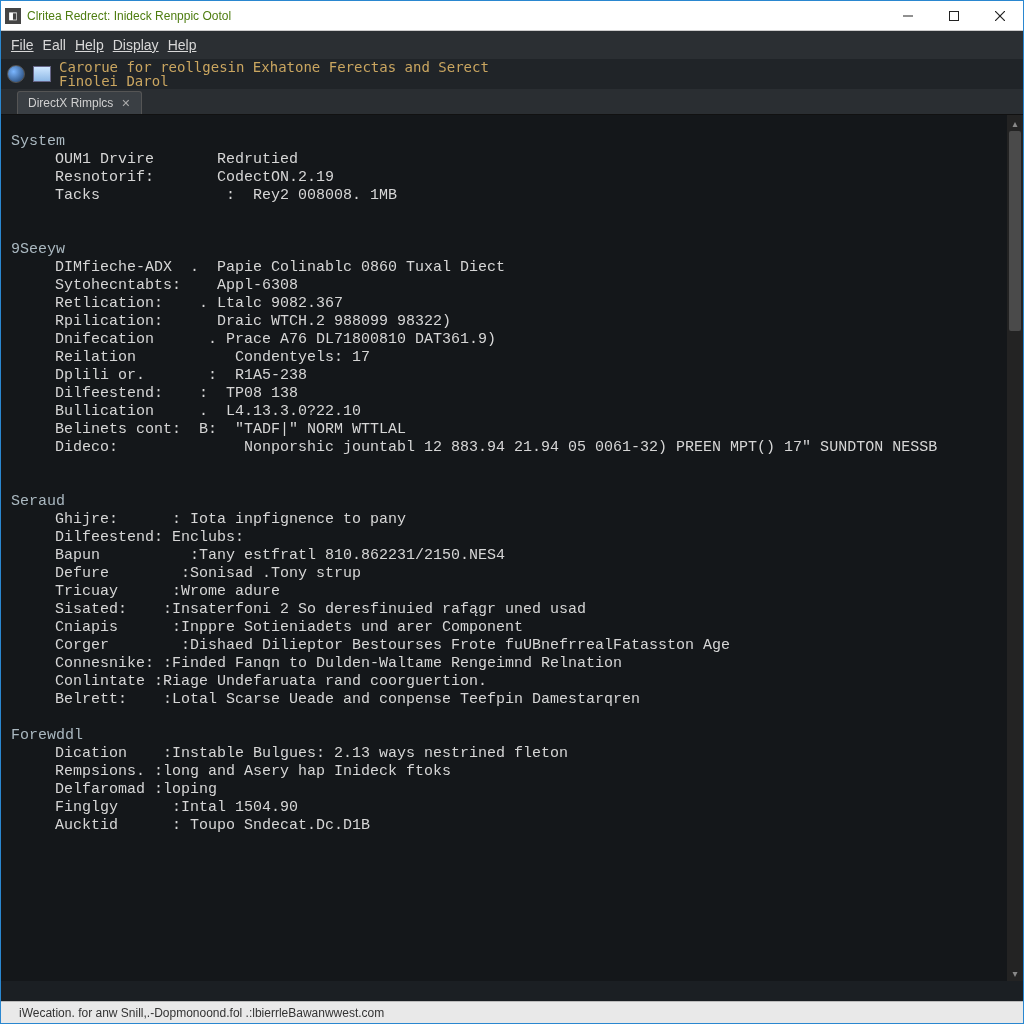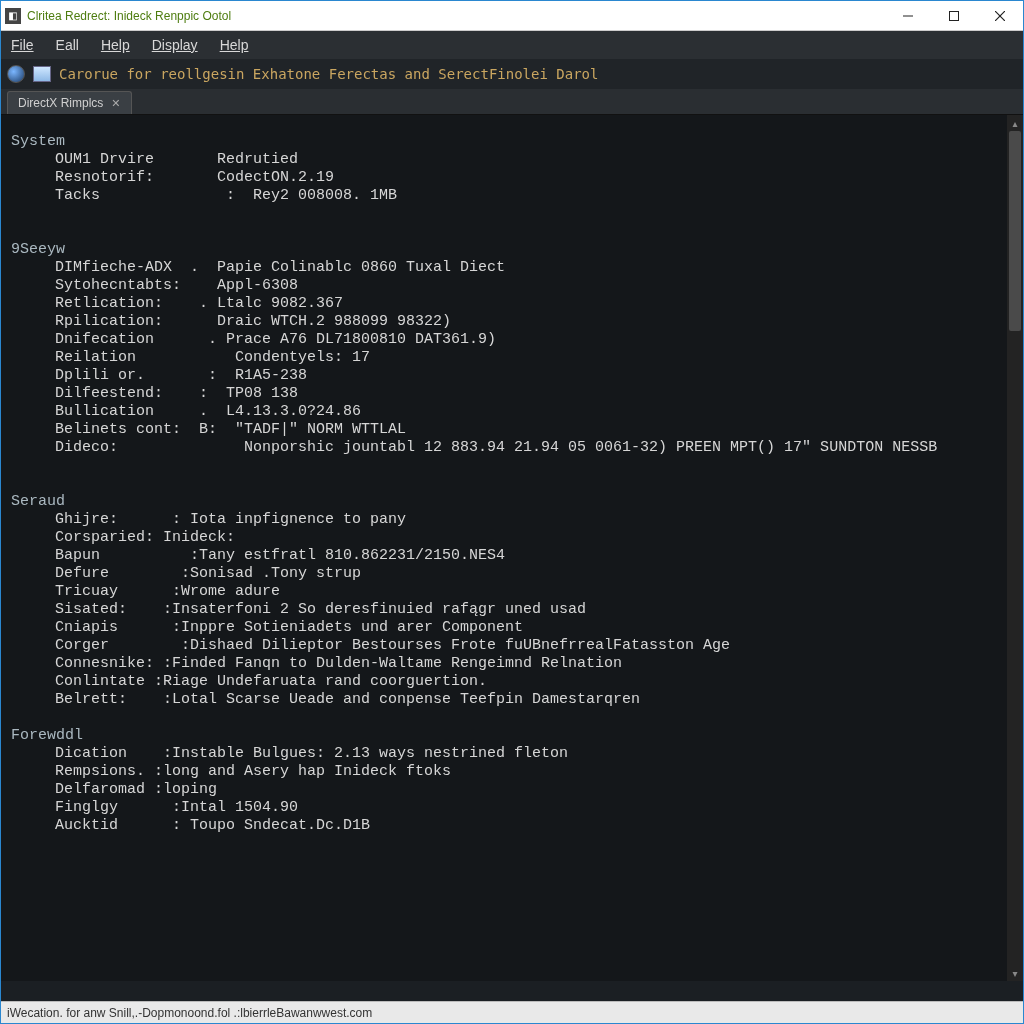--- a/index.html
+++ b/index.html
@@ -5,45 +5,45 @@
   * { margin: 0; padding: 0; box-sizing: border-box; }
   html, body { width: 1024px; height: 1024px; overflow: hidden; font-family: "Segoe UI", Tahoma, sans-serif; }
   .window { width: 1024px; height: 1024px; background: #1b1f23; border: 1px solid #2a87d0; display: flex; flex-direction: column; }
   .titlebar { height: 30px; background: #ffffff; display: flex; align-items: center; justify-content: space-between; border-bottom: 1px solid #ccc; }
   .titlebar .left { display: flex; align-items: center; gap: 6px; padding-left: 4px; }
   .titlebar .app-icon { width: 16px; height: 16px; background: #444; display: inline-flex; align-items: center; justify-content: center; font-size: 10px; color: #fff; }
   .titlebar .title { font-size: 12px; color: #4d7c0f; }
   .win-controls { display: flex; }
   .win-controls .btn { width: 46px; height: 30px; display: flex; align-items: center; justify-content: center; font-size: 14px; color: #222; cursor: pointer; }
 
-  .menubar { height: 28px; background: #2b2f33; display: flex; align-items: center; padding: 0 6px; gap: 14px; font-size: 14px; color: #d8d8d8; }
+  .menubar { height: 28px; background: #2b2f33; display: flex; align-items: center; padding: 0 6px; gap: 1px; font-size: 14px; color: #d8d8d8; }
   .menubar .menu { cursor: pointer; padding: 2px 4px; }
   .menubar .menu .ul { text-decoration: underline; }
 
   .toolbar { height: 30px; background: #202428; display: flex; align-items: center; padding: 0 6px; gap: 8px; color: #caa660; font-family: "Consolas", monospace; font-size: 14px; }
   .toolbar .tool-icon { width: 18px; height: 18px; border-radius: 50%; background: radial-gradient(circle at 35% 35%, #7bb6ff, #1b3b66); border: 1px solid #555; }
   .toolbar .tool-icon2 { width: 18px; height: 16px; background: linear-gradient(#cfe7ff,#8fb9e6); border: 1px solid #668; }
-  .toolbar .tool-text { display: flex; line-height: 14px; }
+  .toolbar .tool-text { display: flex; flex-direction: column; line-height: 14px; }
 
-  .tabbar { height: 26px; background: #2a2e32; display: flex; align-items: flex-end; padding-left: 6px; border-bottom: 1px solid #111; }
+  .tabbar { height: 26px; background: #2a2e32; display: flex; align-items: flex-end; padding-left: 16px; border-bottom: 1px solid #111; }
   .tab { background: #3a3f44; color: #d0d0d0; font-size: 12px; padding: 4px 10px; border-top-left-radius: 3px; border-top-right-radius: 3px; display: flex; align-items: center; gap: 8px; border: 1px solid #555; border-bottom: none; }
   .tab .tab-close { font-size: 11px; color: #aaa; cursor: pointer; }
 
   .content-wrap { flex: 1; display: flex; overflow: hidden; }
   .content { flex: 1; background: #14171a; color: #d6d6d6; font-family: "Consolas","Courier New",monospace; font-size: 15px; padding: 18px 10px 10px 10px; overflow: hidden; position: relative; line-height: 18px; }
   .scrollbar { width: 16px; background: #232323; display: flex; flex-direction: column; }
   .scroll-up, .scroll-down { height: 16px; display: flex; align-items: center; justify-content: center; color: #888; font-size: 10px; }
   .scroll-track { flex: 1; background: #232323; position: relative; }
   .scroll-thumb { position: absolute; top: 0; left: 2px; right: 2px; height: 200px; background: #4a4a4a; border-radius: 2px; }
 
   .sec-title { color: #aab8c0; }
   .row { white-space: pre; }
   .kv-block { padding-left: 44px; }
 
-  .statusbar { height: 22px; background: #e9e9e9; color: #333; font-size: 12px; display: flex; align-items: center; padding: 0 6px; border-top: 1px solid #bbb; margin-top: 20px; }
+  .statusbar { height: 22px; background: #e9e9e9; color: #333; font-size: 12px; display: flex; align-items: center; padding: 0 18px; border-top: 1px solid #bbb; margin-top: 20px; }
 </style>
 </head>
 <body>
 
 <div class="window">
 
   <div class="titlebar">
     <div class="left">
       <span class="app-icon">◧</span>
       <span class="title">Clritea Redrect: Inideck Renppic Ootol</span>
@@ -104,29 +104,29 @@
       <div class="sec-title">9Seeyw</div>
       <div class="kv-block" id="sec-sesew">
           <div class="row">DIMfieche-ADX  .  Papie Colinablc 0860 Tuxal Diect</div>
           <div class="row">Sytohecntabts:    Appl-6308</div>
           <div class="row">Retlication:    . Ltalc 9082.367</div>
           <div class="row">Rpilication:      Draic WTCH.2 988099 98322)</div>
           <div class="row">Dnifecation      . Prace A76 DL71800810 DAT361.9)</div>
           <div class="row">Reilation           Condentyels: 17</div>
           <div class="row">Dplili or.       :  R1A5-238</div>
           <div class="row">Dilfeestend:    :  TP08 138</div>
-          <div class="row">Bullication     .  L4.13.3.0?24.86</div>
+          <div class="row">Bullication     .  L4.13.3.0?22.10</div>
           <div class="row">Belinets cont:  B:  "TADF|" NORM WTTLAL</div>
           <div class="row">Dideco:              Nonporshic jountabl 12 883.94 21.94 05 0061-32) PREEN MPT() 17" SUNDTON NESSB</div>
         </div>
       <br><br>
       <div class="sec-title">Seraud</div>
       <div class="kv-block" id="sec-seraud">
           <div class="row">Ghijre:      : Iota inpfignence to pany</div>
-          <div class="row">Corsparied: Inideck:</div>
+          <div class="row">Dilfeestend: Enclubs:</div>
           <div class="row">Bapun          :Tany estfratl 810.862231/2150.NES4</div>
           <div class="row">Defure        :Sonisad .Tony strup</div>
           <div class="row">Tricuay      :Wrome adure</div>
           <div class="row">Sisated:    :Insaterfoni 2 So deresfinuied rafągr uned usad</div>
           <div class="row">Cniapis      :Inppre Sotieniadets und arer Component</div>
           <div class="row">Corger        :Dishaed Dilieptor Bestourses Frote fuUBnefrrealFatasston Age</div>
           <div class="row">Connesnike: :Finded Fanqn to Dulden-Waltame Rengeimnd Relnation</div>
           <div class="row">Conlintate :Riage Undefaruata rand coorguertion.</div>
           <div class="row">Belrett:    :Lotal Scarse Ueade and conpense Teefpin Damestarqren</div>
         </div>

